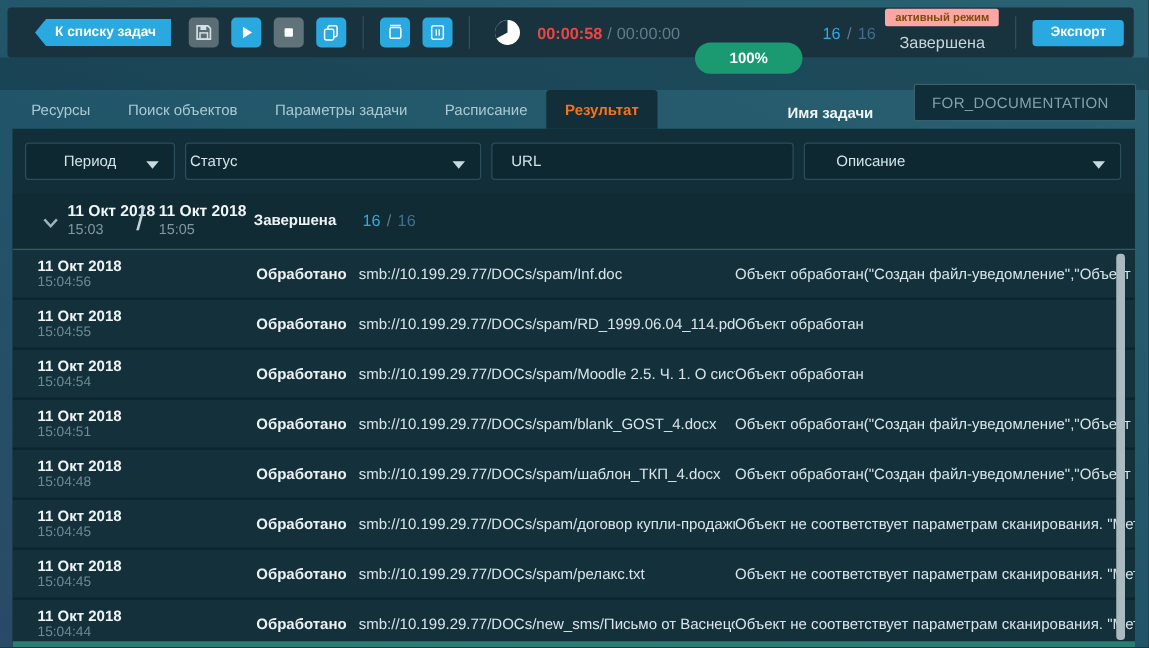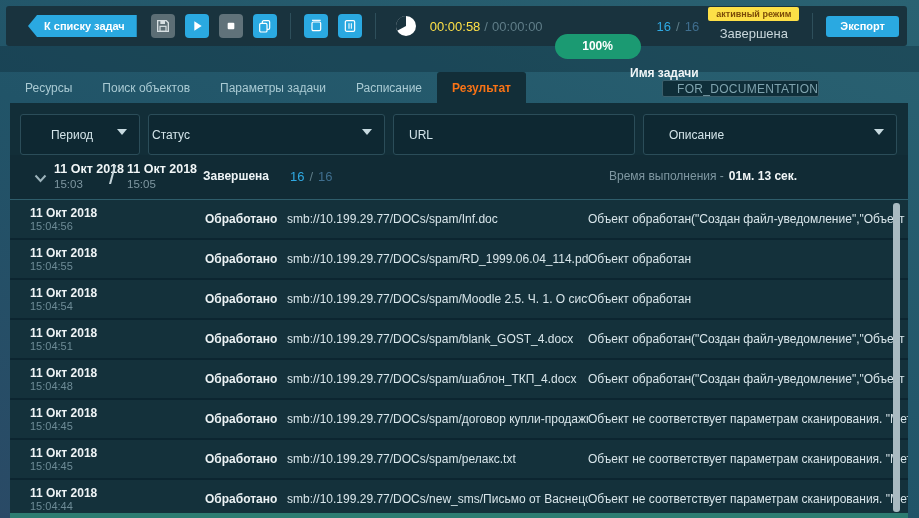--- a/index.html
+++ b/index.html
@@ -15,48 +15,48 @@
     clip-path:polygon(9px 0,100% 0,100% 100%,9px 100%,0 50%);}
   .ibtn{width:24px;height:24px;border-radius:4px;display:flex;align-items:center;justify-content:center;flex:0 0 auto;}
   .ibtn svg{display:block;}
   .ib-blue{background:#2aa9e1;}
   .ib-gray{background:#5c6e75;}
   .ib-gray2{background:#60727a;}
   .vsep{width:1px;height:26px;background:#2e4f5b;margin:0 13px;flex:0 0 auto;}
   .ml14{margin-left:14px;} .ml10{margin-left:10px;}
   .clockwrap{margin-left:4px;width:26px;height:26px;display:flex;align-items:center;justify-content:center;}
   .time{margin-left:11px;font-size:13px;color:#5f7d88;white-space:nowrap;}
-  .time .cur{color:#fde047;font-weight:normal;}
+  .time .cur{color:#ef4444;font-weight:bold;}
   .time .div{margin:0 4px;}
   .pbadge{margin-left:12px;width:86px;height:25px;border-radius:13px;background:#1b9a72;color:#fff;
     font-size:12px;font-weight:bold;display:flex;align-items:center;justify-content:center;margin-top:40px;}
   .count{margin-left:16px;font-size:13px;white-space:nowrap;}
   .count .c1{color:#2fa9e2;}
   .count .cs{color:#5f7d88;margin:0 5px;}
   .count .c2{color:#3f6e8e;}
   .rstatus{margin-left:auto;height:100%;display:flex;flex-direction:column;align-items:center;
     justify-content:space-between;padding:1px 0 5px;box-sizing:border-box;}
-  .modebadge{background:#fde047;color:#7c4c08;font-size:9px;font-weight:bold;padding:2px 8px;border-radius:2px;
+  .modebadge{background:#fca5a5;color:#7c4c08;font-size:9px;font-weight:bold;padding:2px 8px;border-radius:2px;
     white-space:nowrap;}
   .statustext{font-size:13px;color:#c8d6db;}
   .exportbtn{height:21px;padding:0 14px;margin-right:8px;background:#2aa9e1;color:#fff;border:none;border-radius:3px;
     font-size:11px;font-weight:bold;cursor:pointer;}
   
   .tabs{position:absolute;left:10px;top:72px;height:31px;display:flex;font-size:12px;color:#a9cad3;}
   .tab{padding:8px 15px;display:flex;align-items:center;cursor:pointer;white-space:nowrap;}
   .tab.active{background:#122e38;color:#f97316;font-weight:bold;border-radius:3px 3px 0 0;}
-  .taskname{position:absolute;top:66px;left:630px;right:10px;height:31px;display:flex;align-items:flex-start;flex-direction:column;}
+  .taskname{position:absolute;top:66px;left:630px;right:10px;height:31px;display:flex;align-items:flex-end;}
   .taskname .lbl{font-size:12px;font-weight:bold;color:#f0f5f6;white-space:nowrap;}
   .taskname .val{margin-left:32px;flex:1;height:30px;background:#0f2e39;border:1px solid #3a5f6c;border-radius:2px;
     color:#7fa3ae;font-size:12px;display:flex;align-items:center;padding-left:14px;letter-spacing:0.3px;box-sizing:border-box;}
   
   .panel{position:absolute;left:10px;top:103px;width:898px;bottom:0;background:#122e38;overflow:hidden;}
   .filters{position:absolute;top:11px;left:10px;right:11px;height:33px;display:flex;gap:8px;}
   .fctl{background:#0e2832;border:1px solid #2b4d59;border-radius:3px;color:#d3e4e9;font-size:12px;
-    display:flex;align-items:center;position:relative;height:41px;box-sizing:border-box;cursor:pointer;}
+    display:flex;align-items:center;position:relative;height:30px;box-sizing:border-box;cursor:pointer;}
   .f-period{width:120px;justify-content:center;padding-right:16px;}
   .f-status{width:237px;padding-left:3px;}
   .f-url{width:242px;padding-left:15px;cursor:text;}
   .f-desc{flex:1;padding-left:25px;}
   .darr{position:absolute;right:12px;top:14px;width:0;height:0;
     border-left:5px solid transparent;border-right:5px solid transparent;border-top:6px solid #c7dae0;}
   
   .ghead{position:absolute;top:52px;left:0;right:0;height:45px;background:#112b35;border-bottom:1px solid #2f5d6b;
     box-sizing:border-box;cursor:pointer;}
   .chev{position:absolute;left:24px;top:19px;}
@@ -203,23 +203,20 @@
       </div>
       <div class="gslash">/</div>
       <div class="gdate gd2">
         <div class="d">11 Окт 2018</div>
         <div class="t">15:05</div>
       </div>
       <div class="gstatus">Завершена</div>
       <div class="gcount">
         <span class="c1">16</span><span class="cs">/</span><span class="c2">16</span>
       </div>
-      <div class="gdur">
-        <span class="glabel">Время выполнения -</span><span class="gval">01м. 13 сек.</span>
-      </div>
     </div>
 
     <div class="rowsbox">
 
       <div class="row">
         <div class="cdate">
             <div class="d">11 Окт 2018</div>
             <div class="t">15:04:56</div>
           </div>
         <div class="cstatus">Обработано</div>

